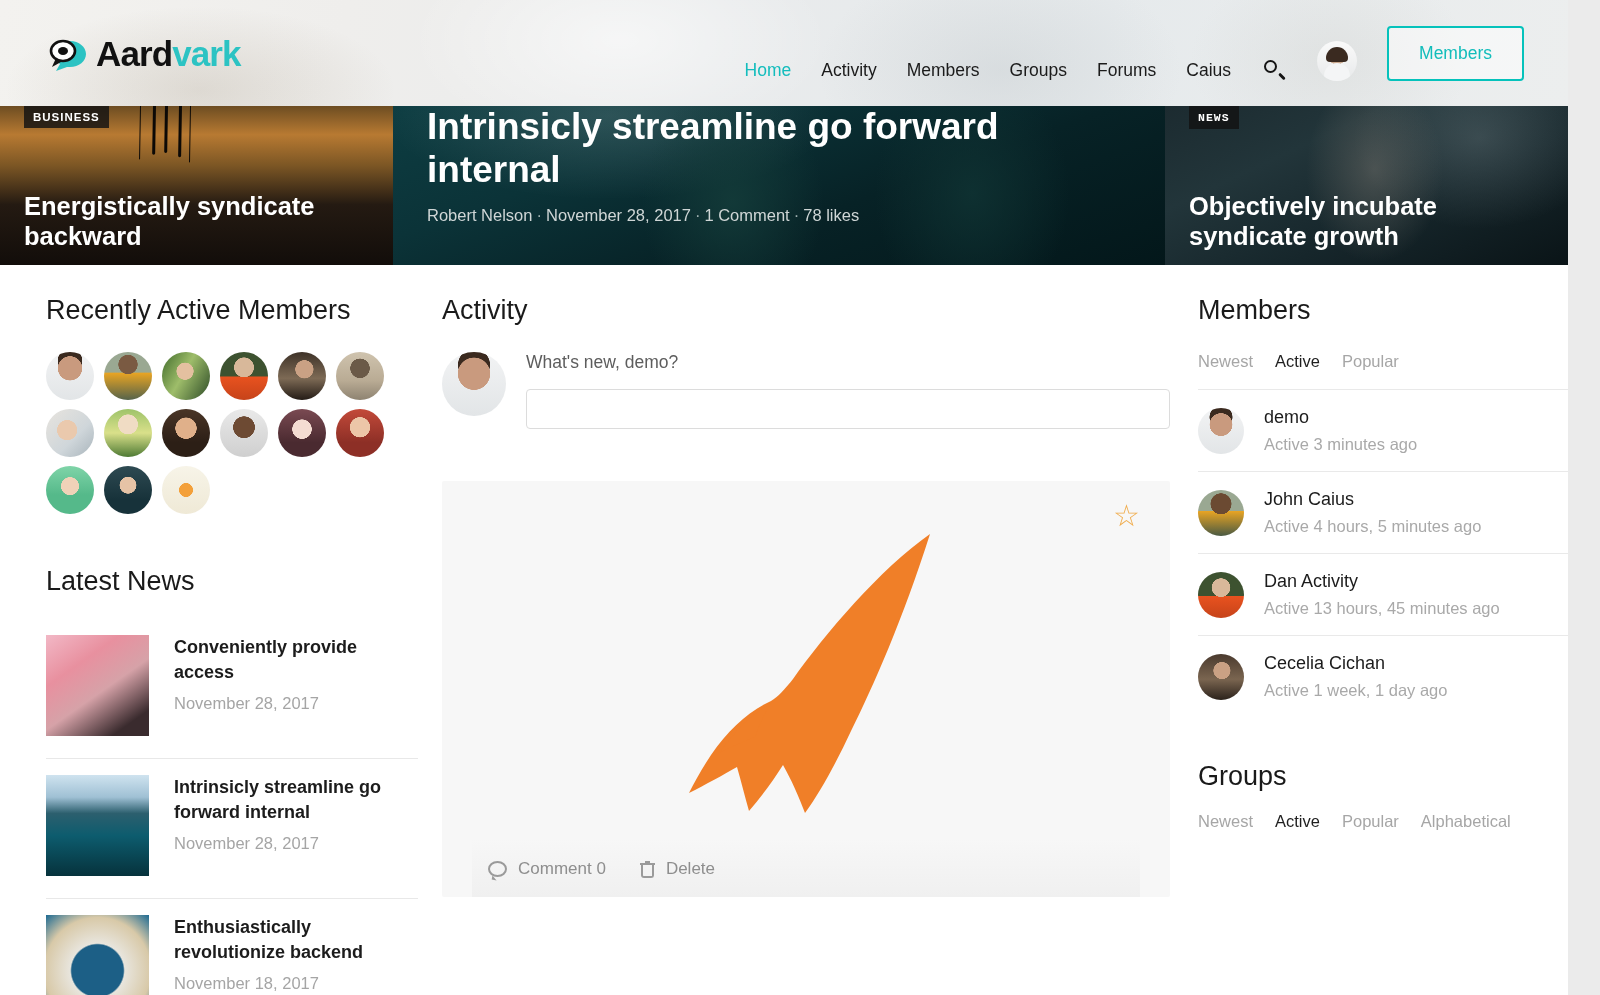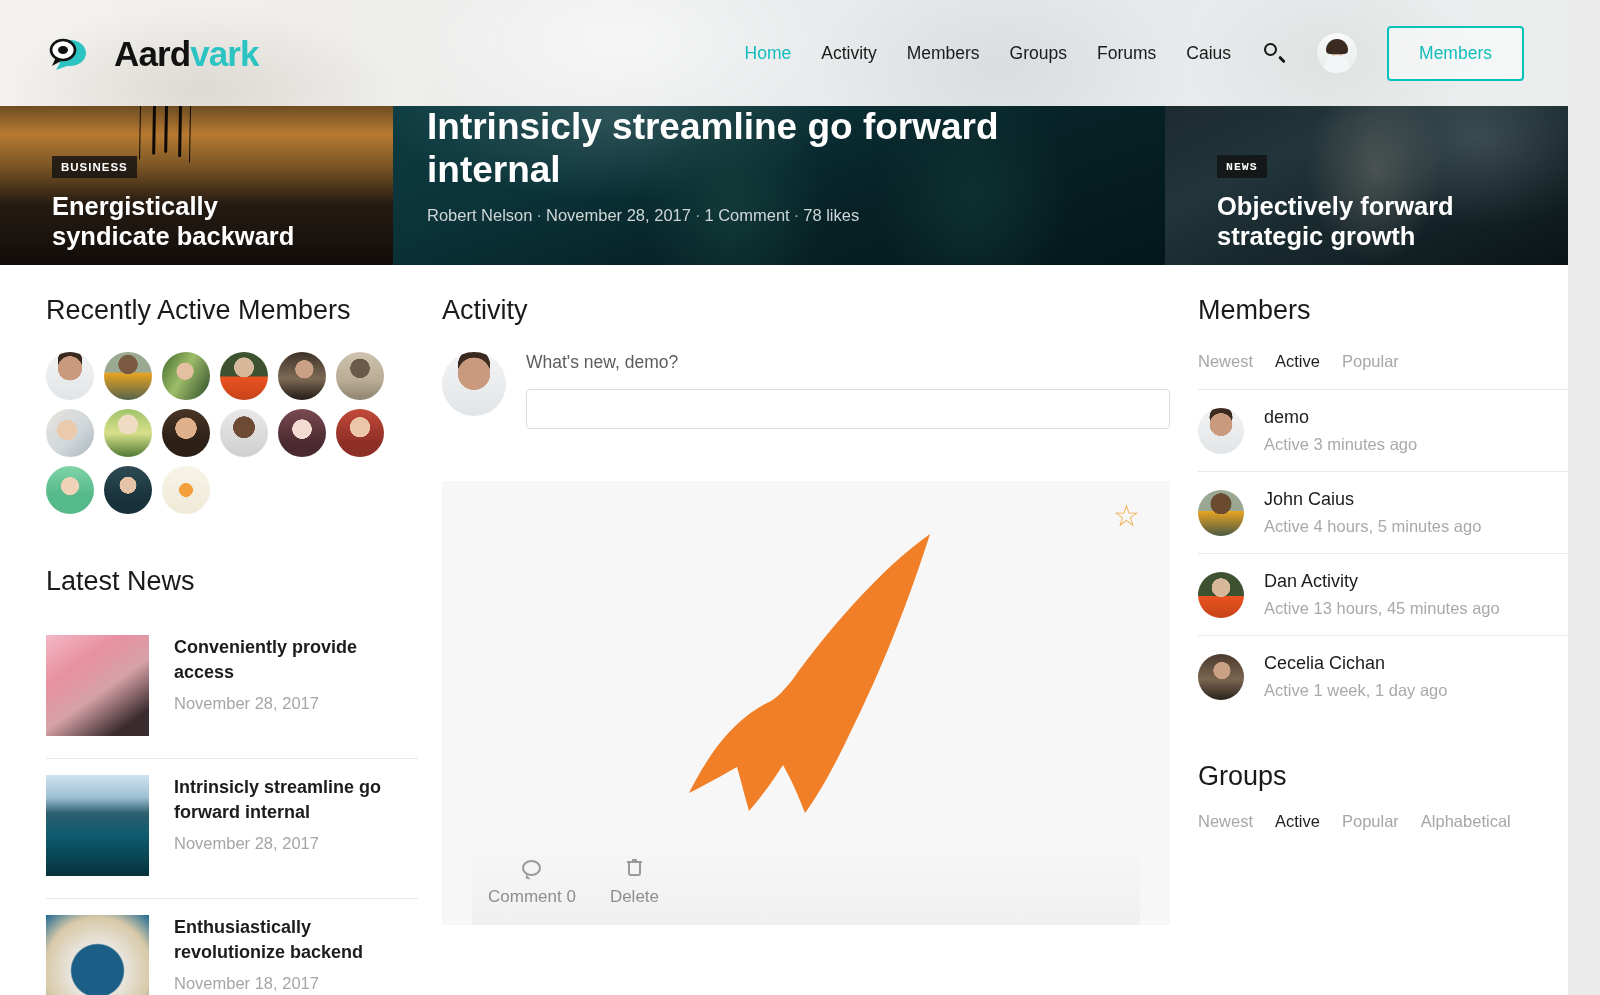--- a/index.html
+++ b/index.html
@@ -18,27 +18,27 @@
     display: flex; align-items: center; overflow: hidden;
   }
   .header:before{
     content:""; position:absolute; inset:0;
     background:
       radial-gradient(ellipse 280px 120px at 200px 90px, rgba(120,100,70,.16), transparent 70%),
       radial-gradient(ellipse 300px 150px at 620px 40px, rgba(255,255,255,.55), transparent 70%),
       radial-gradient(ellipse 260px 160px at 1000px 70px, rgba(150,160,165,.18), transparent 70%),
       radial-gradient(ellipse 200px 140px at 1330px 60px, rgba(190,190,185,.22), transparent 70%);
   }
-  .logo { position: relative; margin-left: 46px; display: flex; align-items: flex-start; gap: 26px; }
+  .logo { position: relative; margin-left: 46px; display: flex; align-items: flex-end; gap: 8px; }
   .logo-mark { width: 42px; height: 34px; position: relative; flex: none; }
   .logo-text { font-size: 35px; font-weight: 700; letter-spacing: -.9px; line-height: 1; }
   .logo-a { color: #111; }
   .logo-v { color: #2cc3c3; }
 
-  .nav { position: relative; margin-left: auto; display: flex; align-items: center; gap: 30px; padding-right: 44px; }
+  .nav { position: relative; margin-left: auto; display: flex; align-items: flex-end; gap: 30px; padding-right: 44px; }
   .nav-item { font-size: 17.5px; color: #1b1b1b; cursor: pointer; white-space: nowrap; }
   .nav-item.active { color: #13bdbd; }
   .nav-search { width: 22px; height: 22px; position: relative; cursor: pointer; margin: 0 2px; }
   .nav-search i { position: absolute; width: 13px; height: 13px; border: 2.6px solid #151515; border-radius: 50%; top: 1px; left: 1px; }
   .nav-search b { position: absolute; width: 8px; height: 2.8px; background: #151515; transform: rotate(45deg); bottom: 3px; right: -1px; border-radius: 2px; }
   .nav-avatar { width: 40px; height: 40px; border-radius: 50%; overflow: hidden; cursor: pointer; flex: none;
     background: radial-gradient(circle at 50% 38%, #c9a88e 0 26%, transparent 27%),
                 linear-gradient(#fafafa,#e7e9ea); position: relative; }
   .nav-avatar:after { content:""; position:absolute; left:50%; top:56%; width:26px; height:24px; transform:translateX(-50%);
     background:#f4f5f6; border-radius: 13px 13px 0 0; }
@@ -66,21 +66,21 @@
   .hero-center .bg:after { content:""; position:absolute; inset:0;
     background: radial-gradient(ellipse 140px 180px at 44% 60%, rgba(20,60,58,.85), transparent 65%),
                 radial-gradient(ellipse 150px 190px at 75% 55%, rgba(16,52,52,.8), transparent 65%),
                 radial-gradient(ellipse 320px 120px at 28% 6%, rgba(220,235,235,.16), transparent 70%); }
   .hero-right .bg { position:absolute; inset:0;
     background: linear-gradient(155deg,#1c2b30 0%,#22353a 30%,#16262b 62%,#0a1417 100%); }
   .hero-right .bg:after { content:""; position:absolute; inset:0;
     background: radial-gradient(ellipse 110px 150px at 52% 40%, rgba(110,110,105,.55), transparent 62%),
                 radial-gradient(ellipse 180px 130px at 78% 20%, rgba(190,205,210,.2), transparent 70%); }
 
-  .hero-body { position: relative; z-index: 2; padding: 0 52px; height: 100%; display: flex; flex-direction: column; justify-content: flex-end; padding-bottom: 14px; }
+  .hero-body { position: relative; z-index: 2; padding: 0 24px; height: 100%; display: flex; flex-direction: column; justify-content: space-between; padding-bottom: 14px; }
   .hero-center .hero-body { padding: 0 34px 20px 34px; justify-content: flex-start; padding-top: 0; }
   .badge { display: inline-block; background: rgba(18,18,18,.82); color: #fff; font-size: 11.5px; font-weight: 700;
     letter-spacing: 1px; padding: 5px 9px; align-self: flex-start; }
   .hero-left .badge { margin-bottom: 13px; }
   .hero-right .badge { margin-bottom: 13px; font-family: Liberation Mono, monospace; }
   .hero-title { color: #fff; font-weight: 700; line-height: 1.18; }
   .hero-left .hero-title, .hero-right .hero-title { font-size: 25.5px; }
   .hero-center .hero-title { font-size: 37px; line-height: 1.16; margin-bottom: 14px; }
   .hero-meta { color: #cfd6d6; font-size: 16.5px; }
   .hero-meta .sep { color: #9fb0b0; padding: 0 4px; }
@@ -118,21 +118,21 @@
   .act-head { display: flex; align-items: flex-start; gap: 19px; }
   .act-head .av-md { width: 46px; height: 46px; border-radius: 50%; overflow: hidden; flex: none; }
   .act-name { font-size: 18px; color: #4d4d4d; margin-bottom: 8px; }
   .act-name .user { color: #15c0bd; cursor: pointer; }
   .act-time { font-size: 16px; color: #a9a9a9; }
   .star { position: absolute; right: 30px; top: 20px; font-size: 30px; color: #f0ad4e; cursor: pointer; line-height: 1; }
   .act-media { display: flex; justify-content: center; align-items: center; padding: 22px 0 10px; min-height: 300px; }
   .rocket { width: 262px; height: 300px; }
   .act-actions { display: flex; gap: 34px; align-items: center; padding: 20px 10px 18px 16px;
     background: linear-gradient(#f7f7f7,#f0f0f0); }
-  .act-btn { display: flex; align-items: center; gap: 11px; font-size: 17px; color: #8e8e8e; cursor: pointer; flex-direction: column; }
+  .act-btn { display: flex; align-items: center; gap: 11px; font-size: 17px; color: #8e8e8e; cursor: pointer; }
   .ic-bubble { width: 19px; height: 16px; border: 2px solid #9a9a9a; border-radius: 50%; position: relative; flex:none; }
   .ic-bubble:after { content:""; position:absolute; left:2px; bottom:-5px; width:0; height:0;
     border-left: 5px solid #9a9a9a; border-top: 4px solid transparent; border-bottom: 0 solid transparent; transform: rotate(10deg); }
   .ic-trash { width: 15px; height: 17px; position: relative; flex:none; }
   .ic-trash i { position:absolute; left:1px; top:4px; width:13px; height:13px; border:2px solid #9a9a9a; border-top:none; border-radius: 0 0 3px 3px; }
   .ic-trash b { position:absolute; left:0; top:2px; width:15px; height:2px; background:#9a9a9a; }
   .ic-trash s { position:absolute; left:5px; top:0; width:5px; height:2.5px; background:#9a9a9a; }
 
   
   .tabs { display: flex; gap: 22px; margin-bottom: 18px; }
@@ -197,21 +197,21 @@
         <div class="hero-meta">
           <span>Robert Nelson</span><span class="sep">·</span><span>November 28, 2017</span><span class="sep">·</span><span>1 Comment</span><span class="sep">·</span><span>78 likes</span>
         </div>
       </div>
     </div>
 
     <div class="hero-card hero-right">
       <div class="bg"></div>
       <div class="hero-body">
         <div class="badge">NEWS</div>
-        <div class="hero-title">Objectively forward strategic growth</div>
+        <div class="hero-title">Objectively incubate syndicate growth</div>
       </div>
     </div>
   </div>
 
   <div class="main">
 
     <div class="col-left">
       <div class="sec-title">Recently Active Members</div>
       <div class="avatar-grid" id="avatar-grid">
           <div class="av" style="background: radial-gradient(circle at 50% 34%, rgb(201, 154, 126) 0px, rgb(201, 154, 126) 30%, transparent 31%), radial-gradient(circle at 50% 18%, rgb(59, 42, 31) 0px, rgb(59, 42, 31) 26%, transparent 27%), linear-gradient(rgb(242, 243, 244), rgb(226, 229, 231));"></div>

